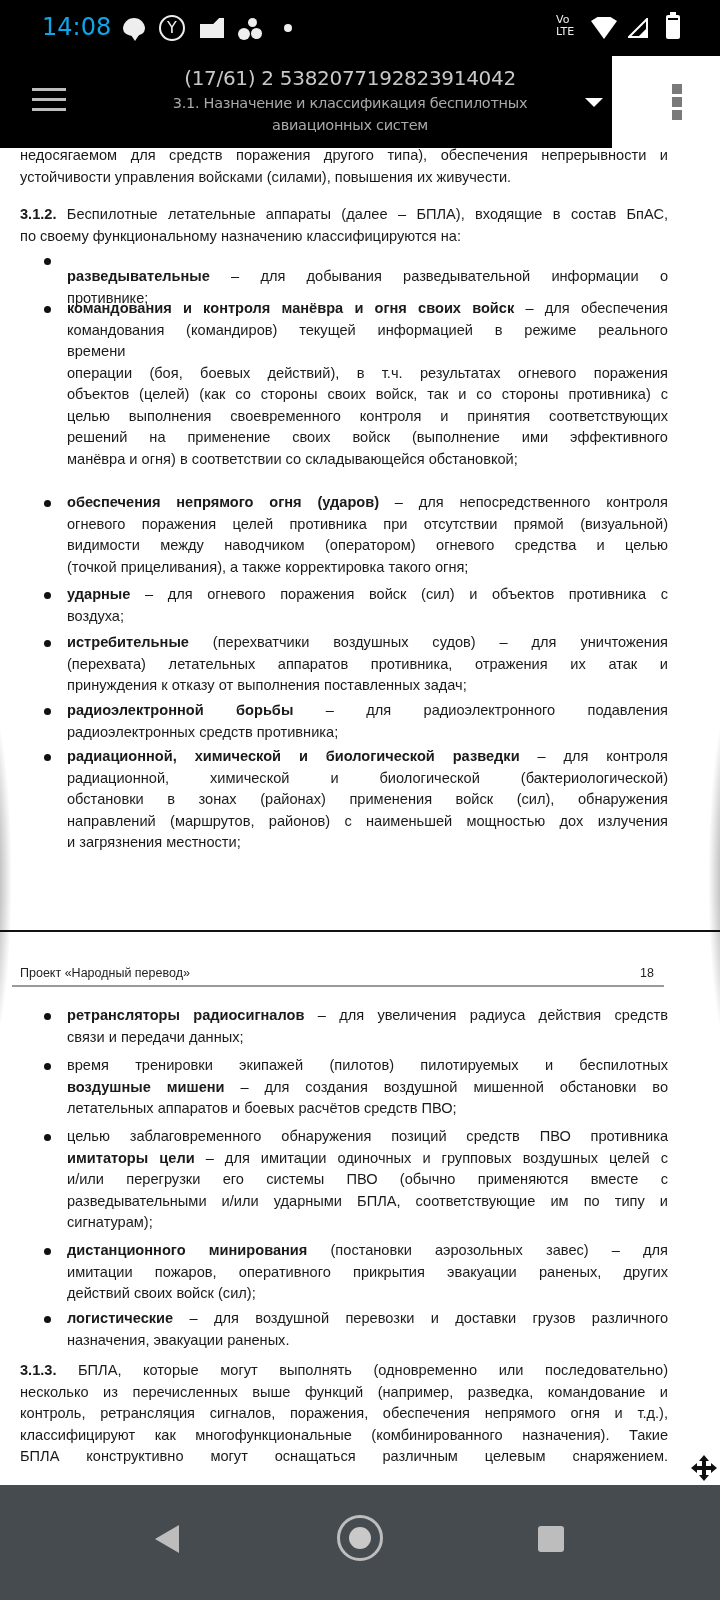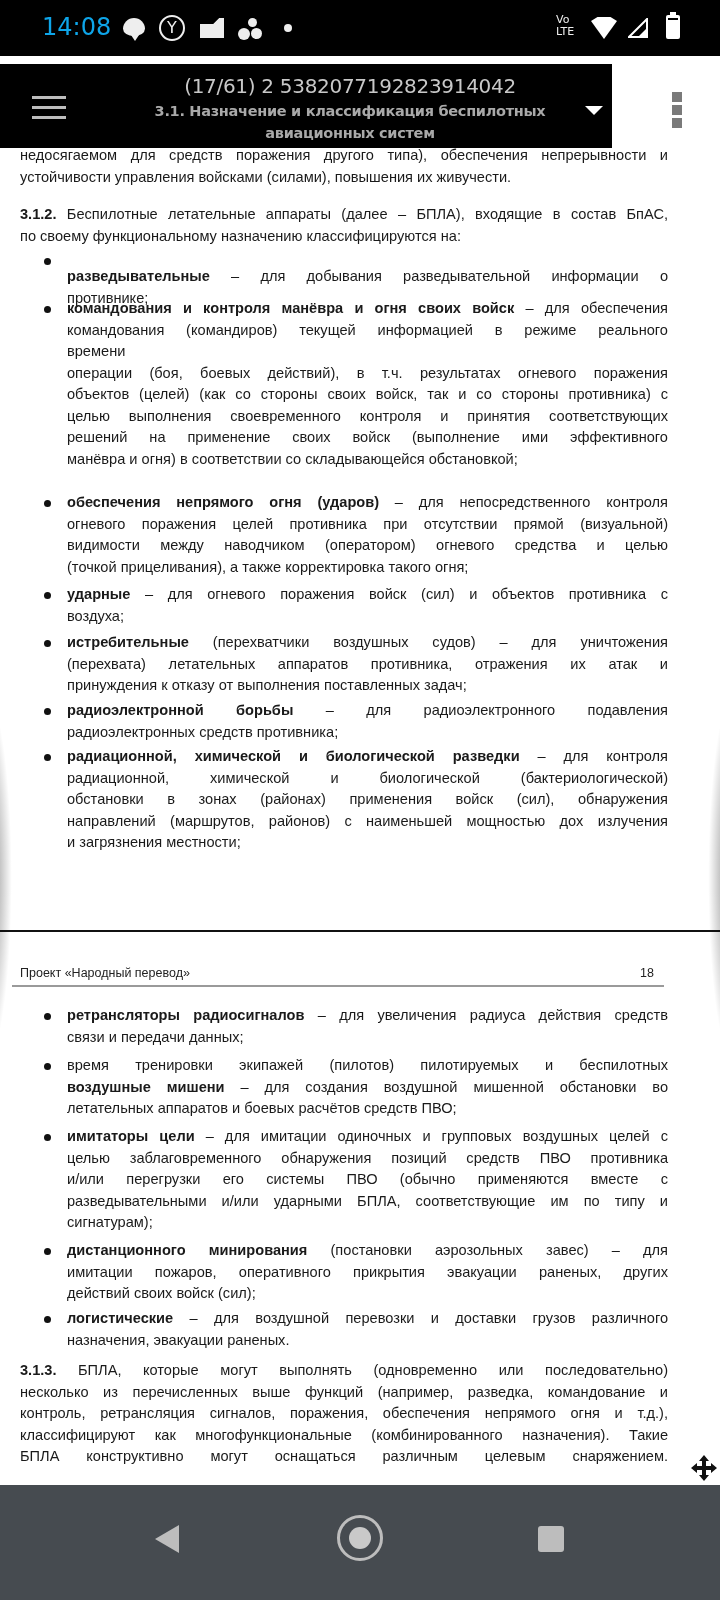--- a/index.html
+++ b/index.html
@@ -18,26 +18,26 @@
   .ic-dots span { position: absolute; background: #eee; border-radius: 50%; }
   .ic-dot { left: 284px; top: 24px; width: 8px; height: 8px; background: #eee; border-radius: 50%; }
   .ic-volte { left: 556px; top: 14px; font-size: 11px; line-height: 12px; font-weight: normal; color: #eee; font-family: "DejaVu Sans", sans-serif; }
   .ic-wifi { left: 591px; top: 17px; width: 26px; height: 22px; background: #fff; clip-path: polygon(0 18%, 25% 0, 75% 0, 100% 18%, 50% 100%); border-radius: 4px; }
   .ic-signal { left: 628px; top: 18px; width: 20px; height: 20px; }
   .ic-battery { left: 666px; top: 15px; width: 14px; height: 24px; background: #fff; border-radius: 2px; }
   .ic-battery::before { content: ""; position: absolute; top: -3px; left: 4px; width: 6px; height: 3px; background: #fff; }
   .ic-battery::after { content: ""; position: absolute; top: 3px; left: 2px; width: 10px; height: 2px; background: #000; }
 
   
-  .app-bar { position: absolute; top: 64px; left: 0; width: 612px; height: 92px; background: #000; }
+  .app-bar { position: absolute; top: 56px; left: 0; width: 612px; height: 92px; background: #000; }
   .menu-icon { position: absolute; left: 32px; top: 32px; width: 34px; height: 24px; }
   .menu-icon span { position: absolute; left: 0; width: 34px; height: 3px; background: #bdbdbd; }
   .title-wrap { position: absolute; left: 110px; width: 480px; top: 8px; text-align: center; }
   .title-main { font-family: "DejaVu Sans", sans-serif; font-size: 20px; color: #c8c8c8; line-height: 28px; letter-spacing: -0.3px; }
-  .title-sub { font-family: "DejaVu Sans", sans-serif; font-size: 14.5px; font-weight: bold; color: #a9a9a9; line-height: 22px; letter-spacing: -0.3px; }
+  .title-sub { font-family: "DejaVu Sans", sans-serif; font-size: 14.5px; font-weight: normal; color: #a9a9a9; line-height: 22px; letter-spacing: -0.3px; }
   .dropdown-icon { position: absolute; left: 585px; top: 42px; width: 0; height: 0; border-left: 9px solid transparent; border-right: 9px solid transparent; border-top: 9px solid #fff; }
   .overflow-icon { position: absolute; left: 672px; top: 28px; width: 10px; height: 36px; }
   .overflow-icon span { position: absolute; left: 0; width: 10px; height: 10px; background: #7a7a7a; }
 
   
   .doc { position: absolute; top: 148px; left: 0; width: 720px; height: 1337px; background: #fff; overflow: hidden; color: #1a1a1a; font-family: "Liberation Sans", sans-serif; }
   .p { position: absolute; left: 20px; width: 648px; font-size: 14.6px; line-height: 21.5px; text-align: justify; }
   .p b { font-weight: bold; }
   .li { position: absolute; left: 67px; width: 601px; font-size: 14.6px; line-height: 21.5px; text-align: justify; }
   .bullet { position: absolute; left: 44px; width: 7px; height: 7px; border-radius: 50%; background: #111; }
@@ -179,22 +179,22 @@
         <span class="ll">связи и передачи данных;</span>
       </div>
       <div class="bullet" style="top: 915px;"></div>
       <div class="li" style="top: 907px;">
         <span class="jl">время тренировки экипажей (пилотов) пилотируемых и беспилотных</span>
         <span class="jl"><b>воздушные мишени</b><span> – для создания воздушной мишенной обстановки во</span></span>
         <span class="ll">летательных аппаратов и боевых расчётов средств ПВО;</span>
       </div>
       <div class="bullet" style="top: 986px;"></div>
       <div class="li" style="top: 978px;">
+        <span class="jl">целью заблаговременного обнаружения позиций средств ПВО противника</span>
         <span class="jl"><b>имитаторы цели</b><span> – для имитации одиночных и групповых воздушных целей с</span></span>
-        <span class="jl">целью заблаговременного обнаружения позиций средств ПВО противника</span>
         <span class="jl">и/или перегрузки его системы ПВО (обычно применяются вместе с</span>
         <span class="jl">разведывательными и/или ударными БПЛА, соответствующие им по типу и</span>
         <span class="ll">сигнатурам);</span>
       </div>
       <div class="bullet" style="top: 1100px;"></div>
       <div class="li" style="top: 1092px;">
         <span class="jl"><b>дистанционного минирования</b><span> (постановки аэрозольных завес) – для</span></span>
         <span class="jl">имитации пожаров, оперативного прикрытия эвакуации раненых, других</span>
         <span class="ll">действий своих войск (сил);</span>
       </div>

